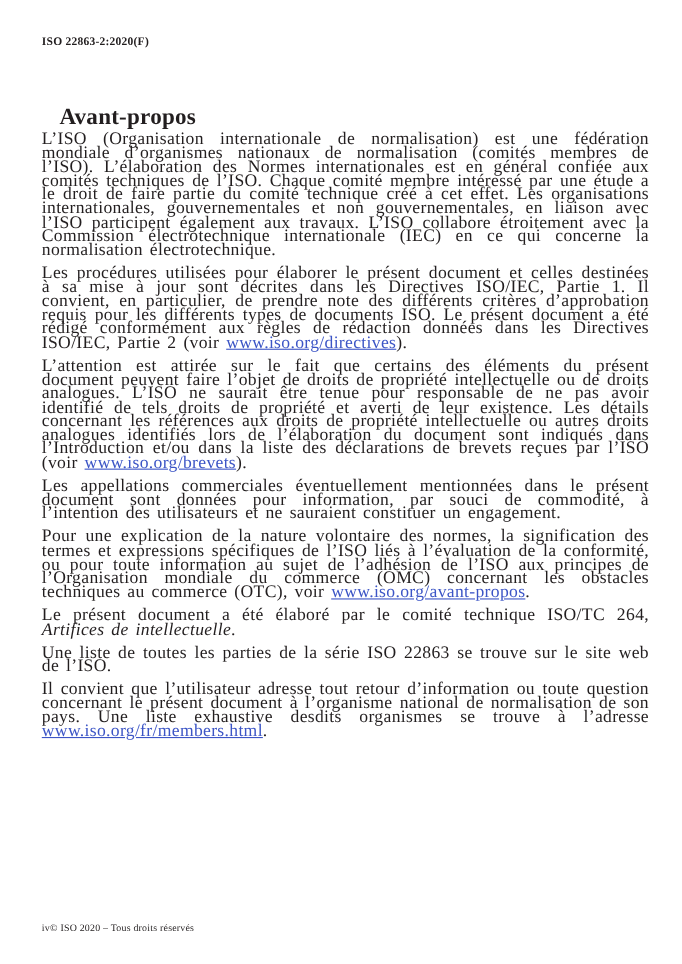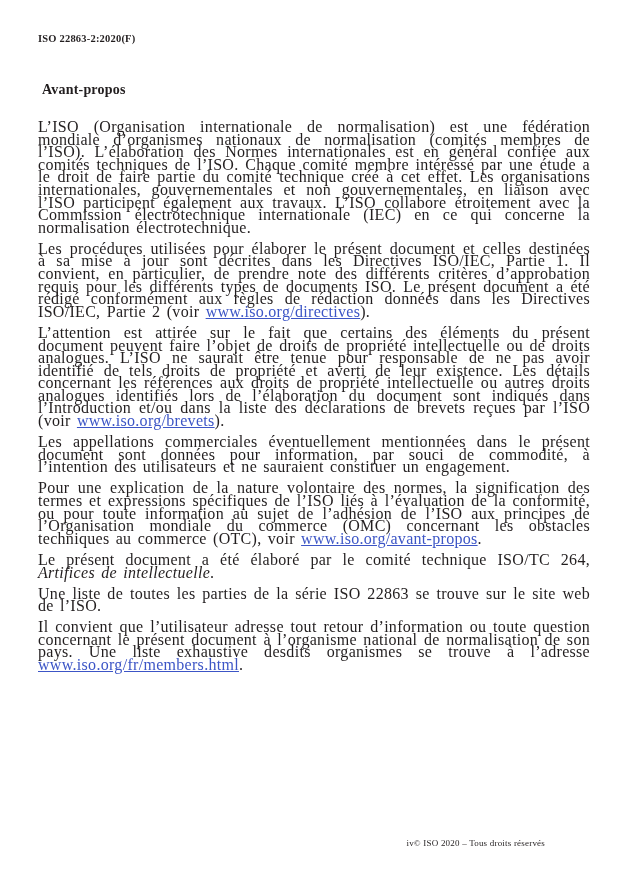--- a/index.html
+++ b/index.html
@@ -9,39 +9,39 @@
     background:#ffffff;
     font-family:"Liberation Serif","DejaVu Serif",serif;
     color:#221e1f;
     overflow:hidden;
   }
   .doc-header{
     position:absolute;left:38px;top:33px;
     font-size:10.5px;font-weight:700;letter-spacing:.2px;
   }
   .section-title{
-    position:absolute;left:38px;top:78px;margin:4px;
-    font-size:14px;font-weight:700;letter-spacing:.2px;
+    position:absolute;left:38px;top:78px;margin:16px;
+    font-size:21px;font-weight:700;letter-spacing:.2px;
   }
   .content{
     position:absolute;left:38px;top:121px;width:552px;
     font-size:16px;line-height:12.6px;
     text-align:justify;
     letter-spacing:.3px;word-spacing:2px;
     hyphens:none;
   }
   .content p{margin:0 0 8.5px 0;}
   .content a{
     color:var(--link-color,#3c55c6);
     cursor:pointer;
   }
   .content em{font-style:italic;}
   .footer{
     position:absolute;left:38px;top:838px;width:507px;
-    display:flex;justify-content:flex-end;align-items:baseline;
+    display:flex;justify-content:flex-start;align-items:baseline;
     font-size:9px;letter-spacing:.2px;
   }
 </style>
 </head>
 <body>
 
 <div class="page">
 
   <div class="doc-header">ISO 22863-2:2020(F)</div>
 

